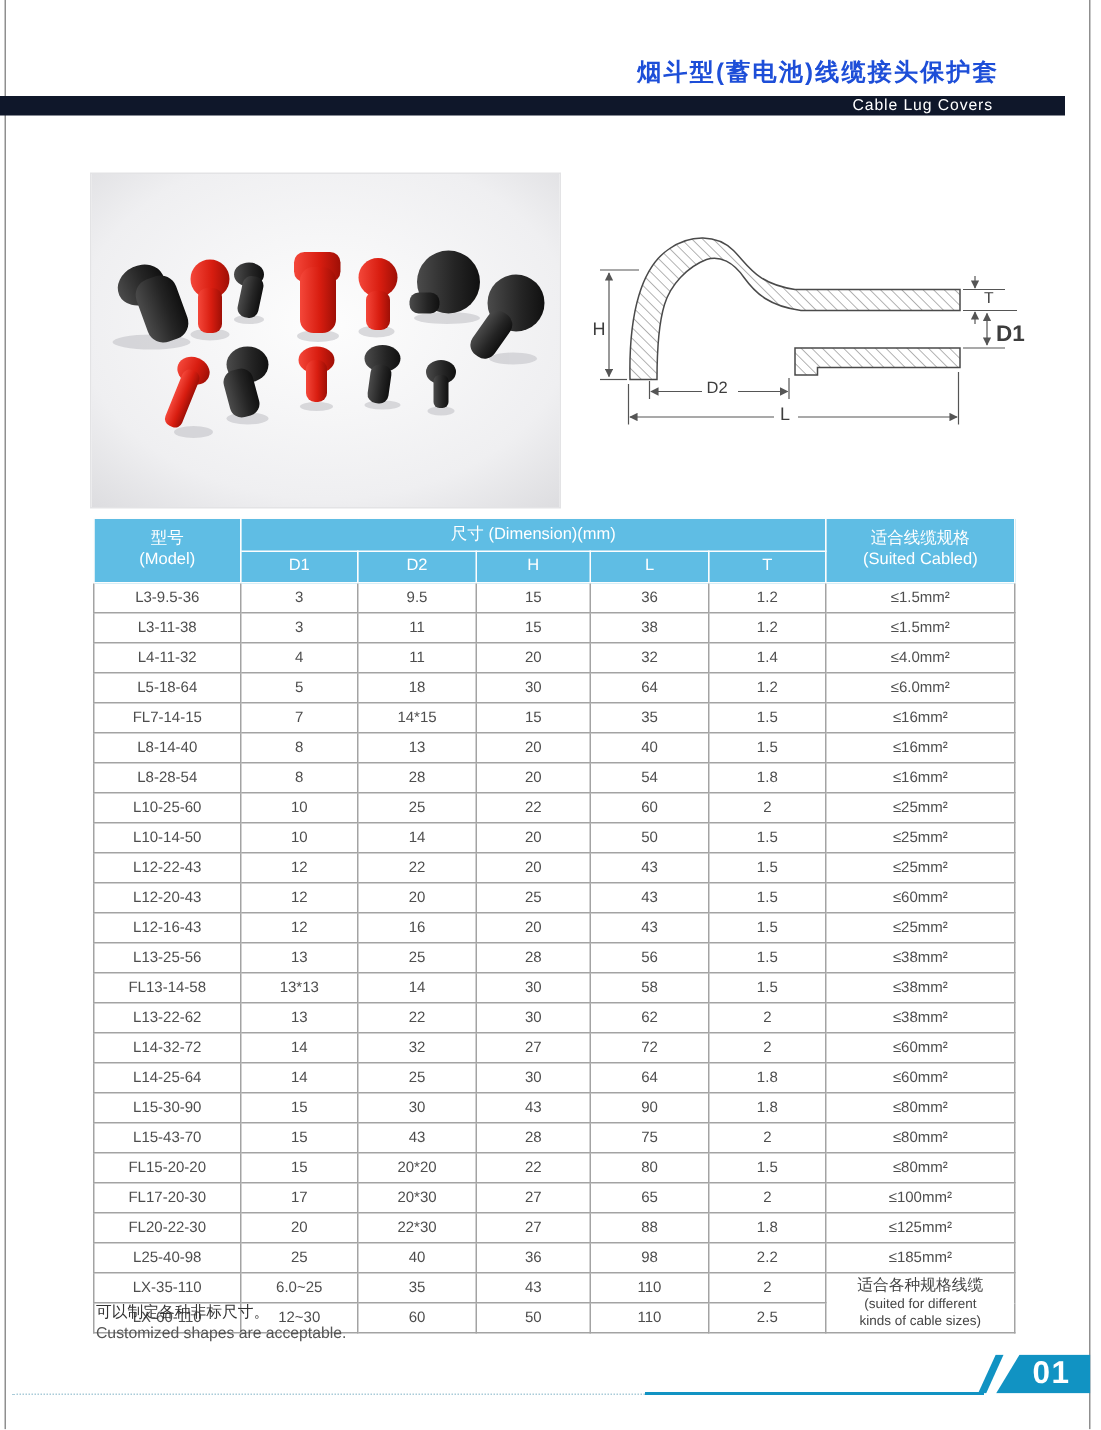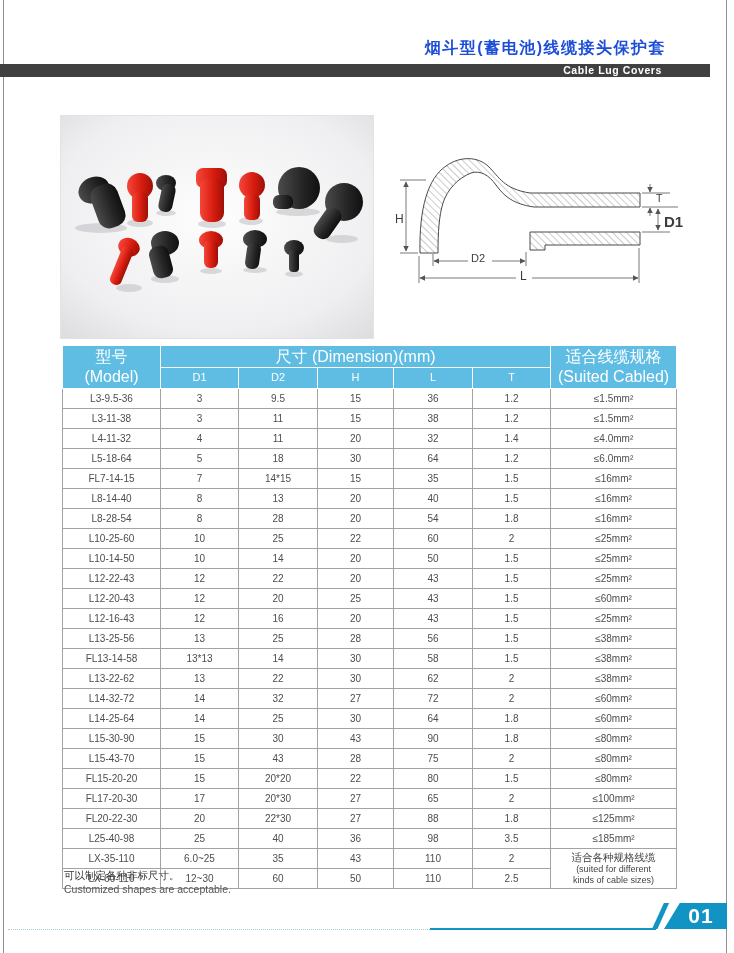--- a/index.html
+++ b/index.html
@@ -39,21 +39,21 @@
   
   .spec-table {
     position:absolute; left:62px; top:345px; width:614px;
     border-collapse:collapse; table-layout:fixed;
     font-size:10px; color:#4d4d4d;
   }
   .spec-table th {
     background:#5FBDE4; color:#fff; font-weight:400;
     border:1px solid #fdfdfd; padding:0; line-height:1.25;
   }
-  .spec-table thead tr.h1 th { height:21px; font-size:16px; }
+  .spec-table thead tr.h1 th { height:21px; font-size:11px; }
   .spec-table thead tr.h2 th { height:20px; font-size:11px; }
   .spec-table th.two-line { font-size:10.5px; }
   .spec-table td {
     border:1px solid #a3a3a3; text-align:center; height:19px; padding:0 2px;
     white-space:nowrap;
   }
   .spec-table td.merged { font-size:9px; line-height:1.25; color:#444; white-space:normal; }
   .spec-table td.merged .cn { font-size:10.5px; display:block; }
 
   
@@ -78,21 +78,21 @@
 </style>
 </head>
 <body>
 
 <div class="page">
 
   <div class="rule-v rule-left"></div>
   <div class="rule-v rule-right"></div>
 
   <div class="title-cn">烟斗型(蓄电池)线缆接头保护套</div>
-  <div class="banner" style="background: #404040; font-weight: bold;">
+  <div class="banner" style="background: #0f172a;">
     <span class="banner-text">Cable Lug Covers</span>
   </div>
 
   <div class="photo-card">
     <svg width="312" height="222" viewBox="0 0 312 222">
       <defs>
         <radialGradient id="pbg" cx="50%" cy="45%" r="75%">
           <stop offset="0" stop-color="#fdfdfd"></stop>
           <stop offset="70%" stop-color="#efeff1"></stop>
           <stop offset="100%" stop-color="#dcdcdf"></stop>
@@ -471,21 +471,21 @@
           <td>88</td>
           <td>1.8</td>
           <td>≤125mm²</td>
         </tr>
         <tr>
           <td>L25-40-98</td>
           <td>25</td>
           <td>40</td>
           <td>36</td>
           <td>98</td>
-          <td>3.5</td>
+          <td>2.2</td>
           <td>≤185mm²</td>
         </tr>
         <tr>
           <td>LX-35-110</td>
           <td>6.0~25</td>
           <td>35</td>
           <td>43</td>
           <td>110</td>
           <td>2</td>
           <td class="merged" rowspan="2"><span class="cn">适合各种规格线缆</span>(suited for different<br>kinds of cable sizes)</td>

